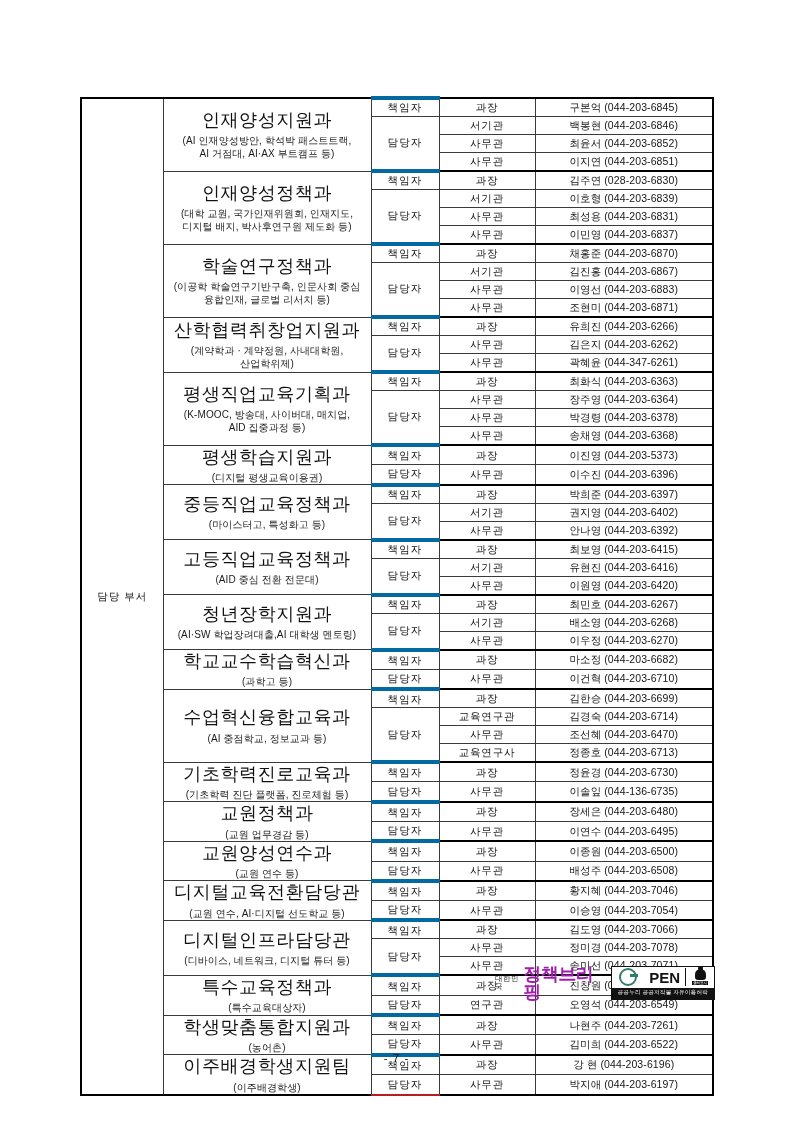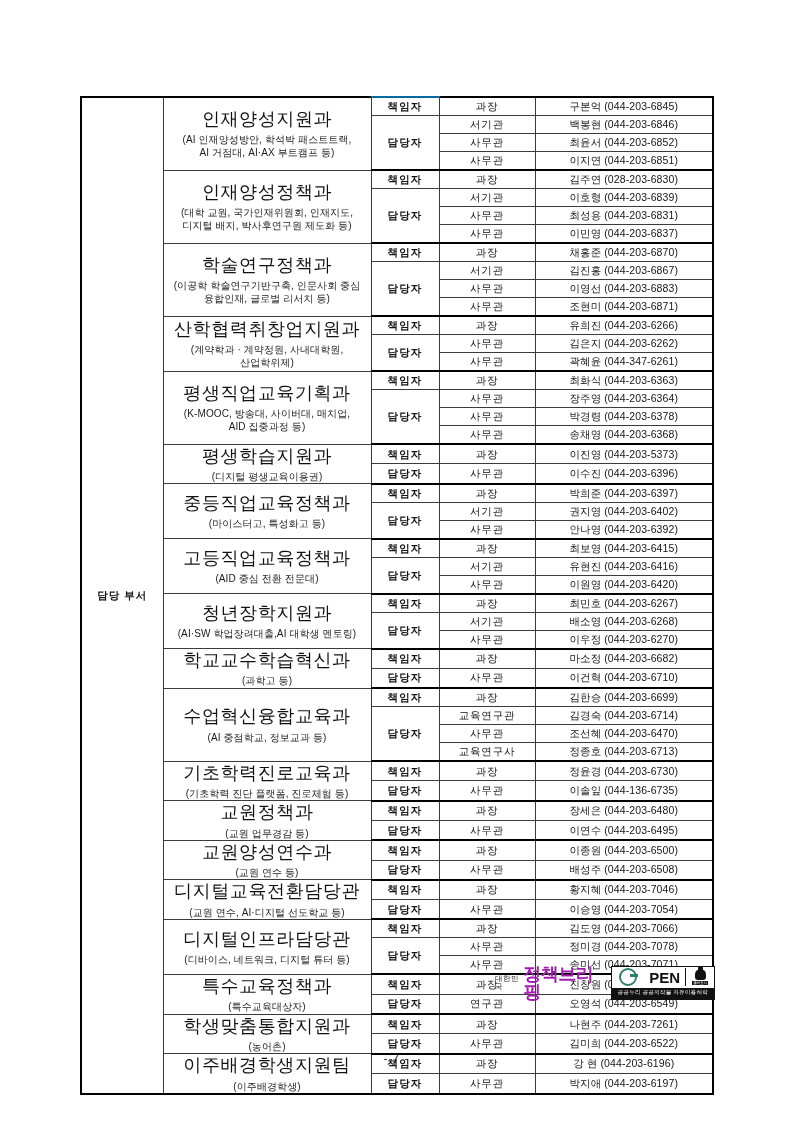--- a/index.html
+++ b/index.html
@@ -53,21 +53,21 @@
   col.c-label  { width: 82px; }
   col.c-dept   { width: 208px; }
   col.c-role   { width: 68px; }
   col.c-rank   { width: 96px; }
   col.c-person { width: 178px; }
 
   
   td.section-label {
     font-size: 11.5px;
     letter-spacing: 1px;
-    font-weight: 700;
+    font-weight: 400;
     color: #141414;
   }
 
   
   td.dept {
     padding: 4px 3px;
     border-top: 2px solid #000;
     border-bottom: 2px solid #000;
   }
   td.dept .dept-name {
@@ -86,22 +86,22 @@
     margin-top: 2px;
     color: #1a1a1a;
   }
 
   
   td.role {
     font-size: 10.6px;
     letter-spacing: 1.2px;
     color: #141414;
   }
-  td.role.role-top { border-top: 2px solid #0369a1; font-weight: bold; }
-  td.role.role-bottom { border-bottom: 2px solid #000000; font-weight: bold; }
+  td.role.role-top { border-top: 4px solid #0369a1; }
+  td.role.role-bottom { border-bottom: 2px solid #b91c1c; }
 
   td.rank {
     font-size: 10.4px;
     letter-spacing: 0.8px;
     height: 17px;
     margin-left: 44px;
   }
   td.person {
     font-size: 10.4px;
     letter-spacing: 0.1px;

